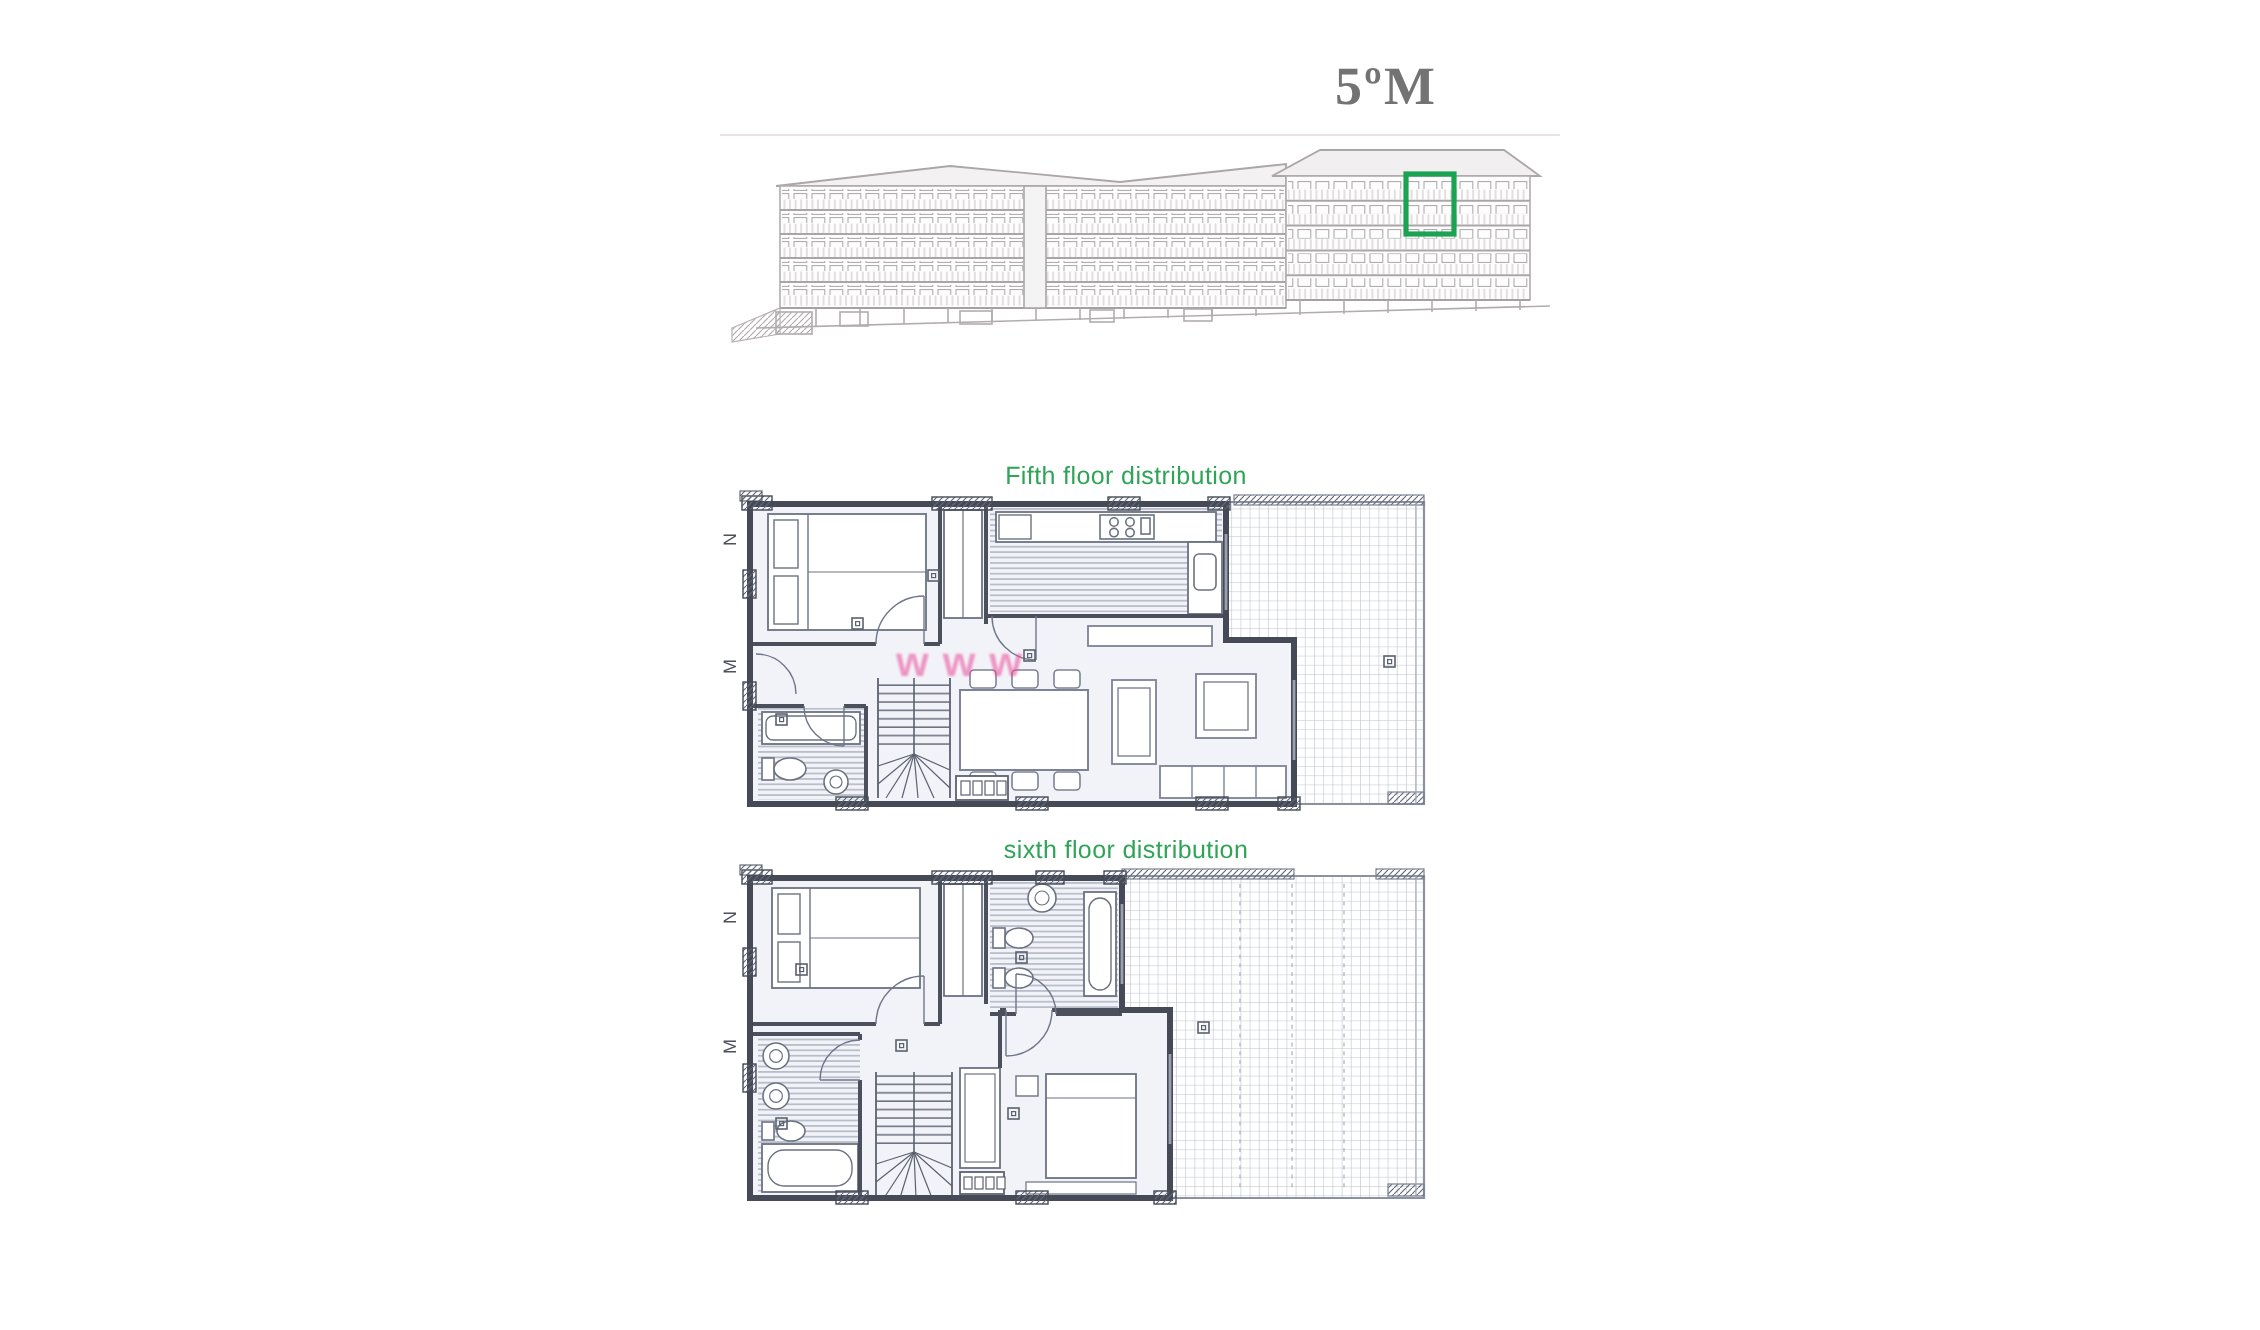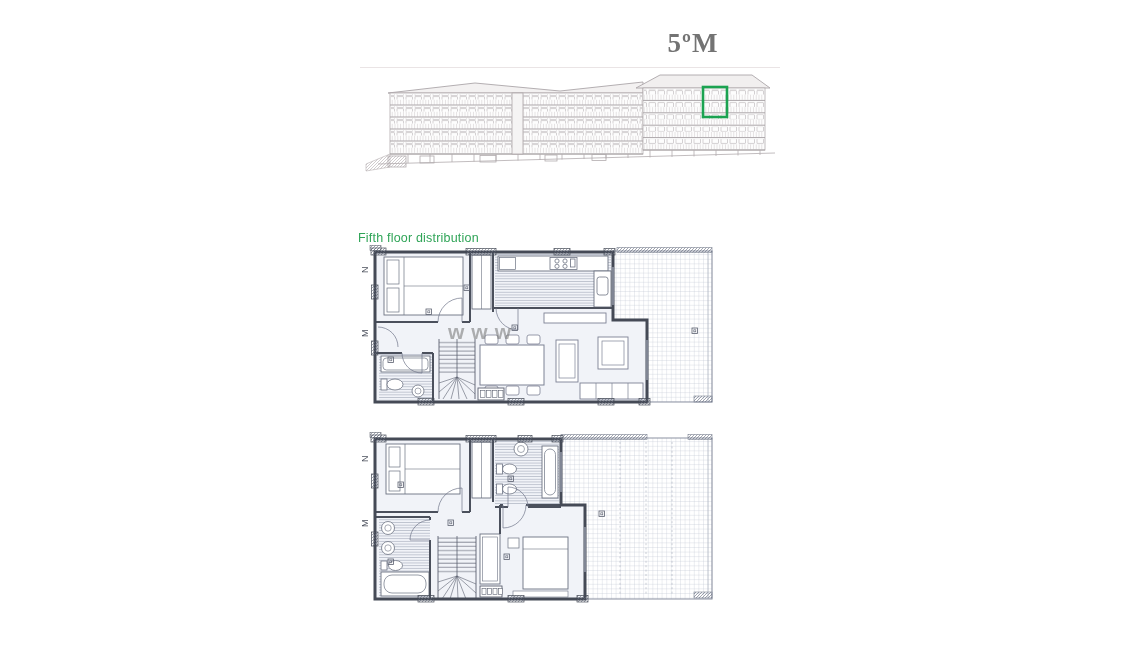--- a/index.html
+++ b/index.html
@@ -7,31 +7,31 @@
     position:relative;width:1130px;height:665px;background:#ffffff;
     font-family:"Liberation Sans",sans-serif;overflow:hidden;
   }
   .title{
     position:absolute;left:548px;top:28px;width:290px;text-align:center;
     font-family:"Liberation Serif",serif;font-weight:700;font-size:27px;
     color:#737373;letter-spacing:1px;margin:0;
   }
   .elevation-wrap{position:absolute;left:360px;top:66px;width:420px;height:116px;}
   .plan-label{
-    position:absolute;width:410px;text-align:left;
+    position:absolute;width:410px;text-align:center;
     font-size:12.5px;color:#2fa457;letter-spacing:.2px;
   }
   .label-fifth{left:358px;top:231px;}
   .label-sixth{left:358px;top:418px;}
   .plan-wrap{position:absolute;}
   .plan-fifth{left:358px;top:245px;width:358px;height:167px;}
   .plan-sixth{left:358px;top:432px;width:358px;height:172px;}
   .watermark{
     position:absolute;left:448px;top:320px;width:270px;
-    font-size:21px;font-weight:700;color:#737373;opacity:.55;
+    font-size:21px;font-weight:700;color:#ec4899;opacity:.55;
     letter-spacing:7px;filter:blur(.6px);pointer-events:none;
   }
   svg{display:block;}
   text.marker{font-family:"Liberation Sans",sans-serif;font-size:9px;fill:#4c515d;}
 </style>
 </head>
 <body>
 
 <div class="page">
 
@@ -301,20 +301,21 @@
         <rect x="30" y="112" width="5.5" height="5.5" stroke-width="0.8"></rect>
           <rect x="31.8" y="113.8" width="2" height="2" stroke-width="0.6"></rect>
       </g>
 
       <rect x="12" y="0.5" width="11" height="5" fill="url(#d5)" stroke="#454a56" stroke-width="0.5"></rect>
       <text class="marker" x="10" y="28" transform="rotate(-90 10 28)">N</text>
       <text class="marker" x="10" y="92" transform="rotate(-90 10 92)">M</text>
     </svg>
   </div>
 
+  <div class="plan-label label-sixth">sixth floor distribution</div>
 
   <div class="plan-wrap plan-sixth">
     <svg width="358" height="172" viewBox="0 0 358 172">
       <defs>
         <pattern id="g6" width="4.6" height="4.6" patternUnits="userSpaceOnUse">
           <path d="M4.6 0H0V4.6" fill="none" stroke="#b9bfcc" stroke-width="0.55"></path>
         </pattern>
         <pattern id="h6" width="4" height="2.7" patternUnits="userSpaceOnUse">
           <path d="M0 1.35H4" stroke="#969cad" stroke-width="0.55"></path>
         </pattern>

